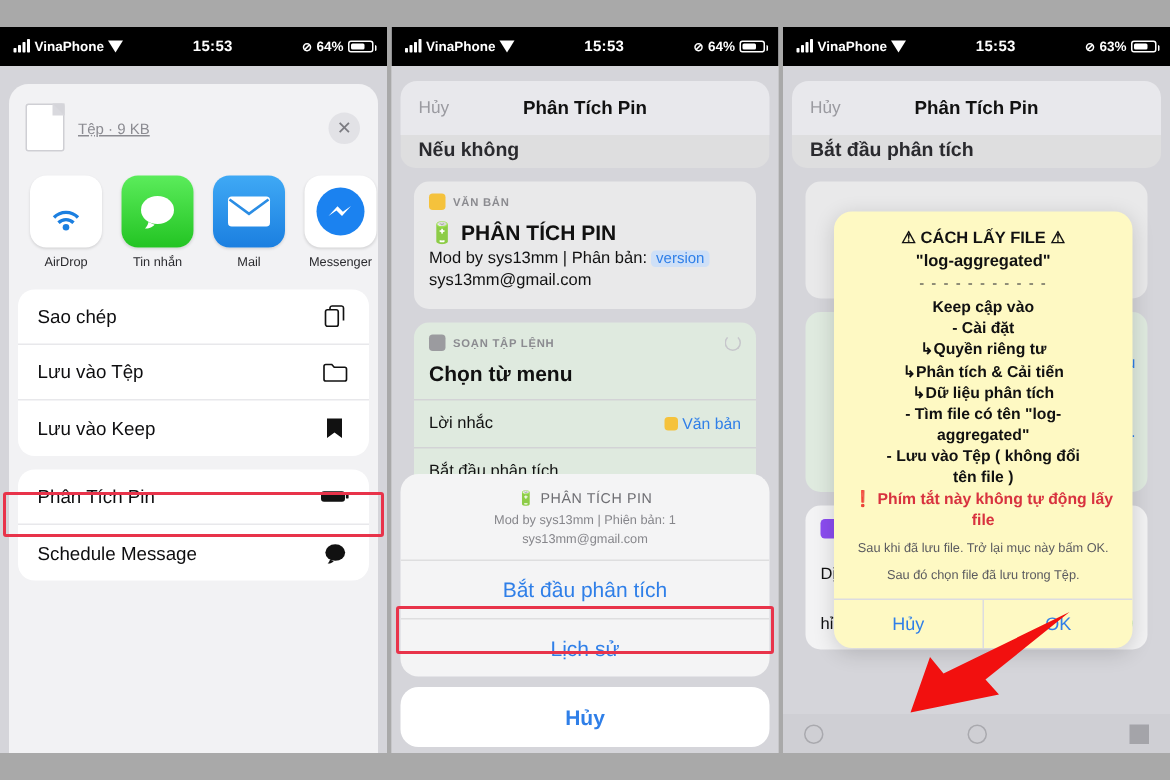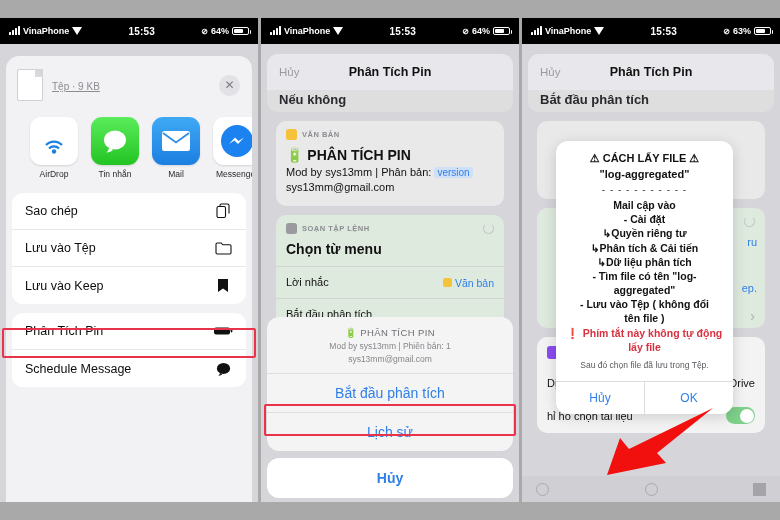--- a/index.html
+++ b/index.html
@@ -55,21 +55,21 @@
     position:relative; flex:0 0 auto;
   }
   .file-doc::after{content:"";position:absolute;right:-1px;top:-1px;border-width:0 8px 8px 0;
     border-style:solid;border-color:#d9d9de #d5d5da;}
   .file-meta { flex:1; min-width:0; }
   .file-name { font-size:11.5px; font-weight:bold; color:#0b0b0b; letter-spacing:-.2px; white-space:nowrap; }
   .file-sub { font-size:10px; color:#8c8c92; margin-top:3px;text-decoration:underline; }
   .xbtn { width:21px;height:21px;border-radius:50%;background:#e2e2e6;color:#7c7c82;
     display:flex;align-items:center;justify-content:center;font-size:12px;flex:0 0 auto;}
 
-  .apps { display:flex; gap:13px; padding: 4px 0 7px 24px; overflow:hidden;align-items:flex-end; }
+  .apps { display:flex; gap:13px; padding: 4px 0 7px 14px; overflow:hidden;align-items:flex-end; }
   .app { width:48px; flex:0 0 auto; text-align:center; }
   .app .ic { width:48px;height:48px;border-radius:11px;display:flex;align-items:center;justify-content:center;
     box-shadow:0 1px 2px rgba(0,0,0,.13); }
   .app .lbl { font-size:8.5px; color:#2a2a2e; margin-top:4px; white-space:nowrap; }
   .ic.airdrop{background:#fff;}
   .ic.msg{background:linear-gradient(#5bec5b,#23c423);}
   .ic.mail{background:linear-gradient(#3fa9f5,#1b7fe0);}
   .ic.fbm{background:#fff;}
 
   .list { margin: 7px 6px 0 6px; background:#fff; border-radius:11px; overflow:hidden; }
@@ -126,22 +126,22 @@
   .as-head { text-align:center; padding: 10px 10px 9px 10px; border-bottom:1px solid #dededf; }
   .as-head .h1 { font-size:9.5px; color:#6e6e73; letter-spacing:.4px; }
   .as-head .h2 { font-size:8.5px; color:#86868b; margin-top:3px; }
   .as-item { text-align:center; font-size:14px; color:#2f7fe8; padding: 11px 0; border-bottom:1px solid #dededf; }
   .as-item:last-child{border-bottom:none;}
   .as-cancel { margin-top:7px; background:#fff; border-radius:12px; text-align:center;
     font-size:14px; font-weight:bold; color:#2f7fe8; padding: 12px 0; }
 
   
   .alert {
-    position:absolute; left:34px; top:97px; width:177px;
-    background:#ffffff; border-radius:12px; overflow:hidden;
+    position:absolute; left:34px; top:97px; width:199px;
+    background:#fef9c3; border-radius:12px; overflow:hidden;
     box-shadow: 0 3px 14px rgba(0,0,0,.16);
   }
   .alert-body { padding: 11px 10px 9px 10px; text-align:center; }
   .a-title { font-size:11px; font-weight:bold; color:#111; }
   .a-sub { font-size:11px; font-weight:bold; color:#111; margin-top:3px; }
   .a-dots { font-size:10px; color:#444; letter-spacing:1px; margin:4px 0 3px; }
   .a-line { font-size:10.5px; font-weight:bold; color:#111; line-height:1.35; }
   .a-small { font-size:8.5px; color:#5a5a5f; line-height:1.4; margin-top:6px; }
   .warn { color:#d8323f; font-weight:bold; }
   .a-btns { display:flex; border-top:1px solid #dcdce0; }
@@ -455,30 +455,31 @@
         <span class="tabdot"></span>
         <span class="tabdot"></span>
         <span class="tabsq"></span>
       </div>
 
       <div class="alert">
         <div class="alert-body">
           <div class="a-title">⚠ CÁCH LẤY FILE ⚠</div>
           <div class="a-sub">"log-aggregated"</div>
           <div class="a-dots">- - - - - - - - - - -</div>
-          <div class="a-line">Mail cập vào</div>
+          <div class="a-line">Keep cập vào</div>
           <div class="a-line">- Cài đặt</div>
           <div class="a-line">↳Quyền riêng tư</div>
           <div class="a-line">↳Phân tích &amp; Cải tiến</div>
           <div class="a-line">↳Dữ liệu phân tích</div>
           <div class="a-line">- Tìm file có tên "log-</div>
           <div class="a-line">aggregated"</div>
           <div class="a-line">- Lưu vào Tệp ( không đổi</div>
           <div class="a-line">tên file )</div>
           <div class="a-line warn">❗ Phím tắt này không tự động lấy file</div>
+          <div class="a-small">Sau khi đã lưu file. Trở lại mục này bấm OK.</div>
           <div class="a-small">Sau đó chọn file đã lưu trong Tệp.</div>
         </div>
         <div class="a-btns">
           <div class="a-btn">Hủy</div>
           <div class="a-btn">OK</div>
         </div>
       </div>
     </div>
   </div>
 

